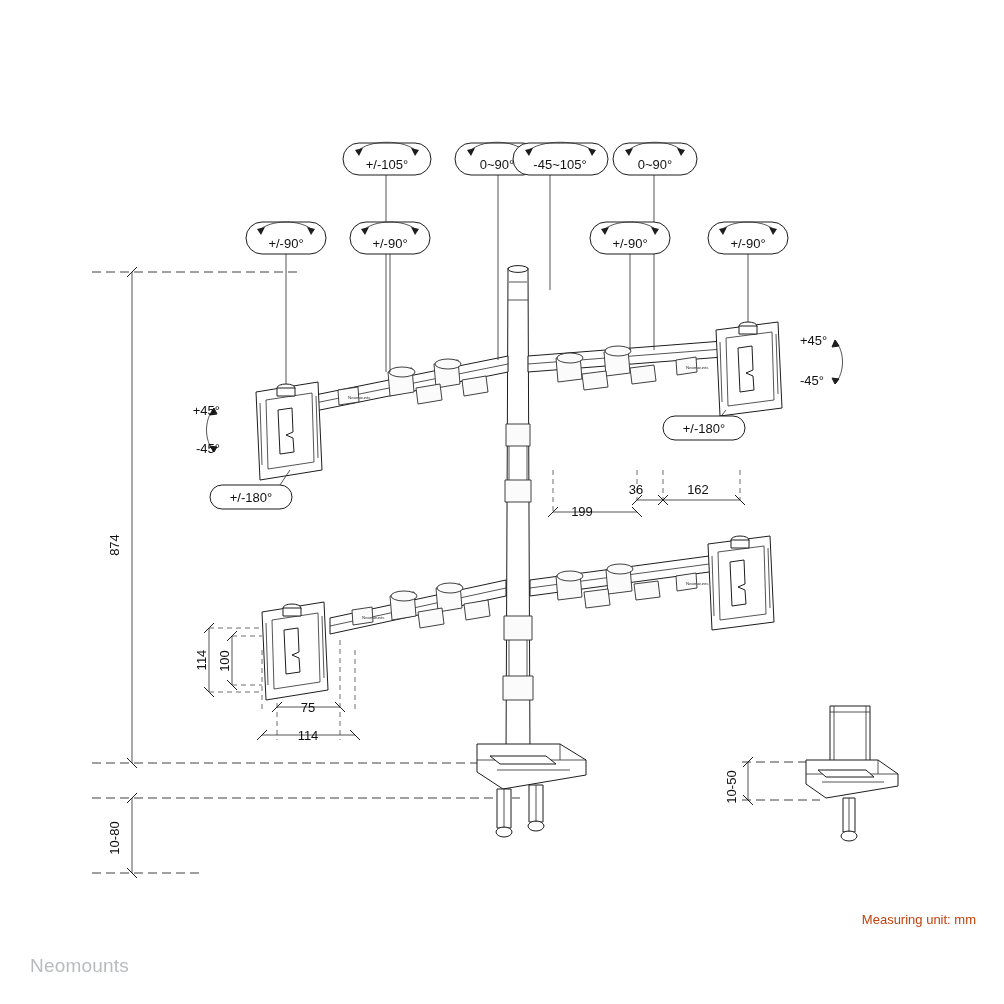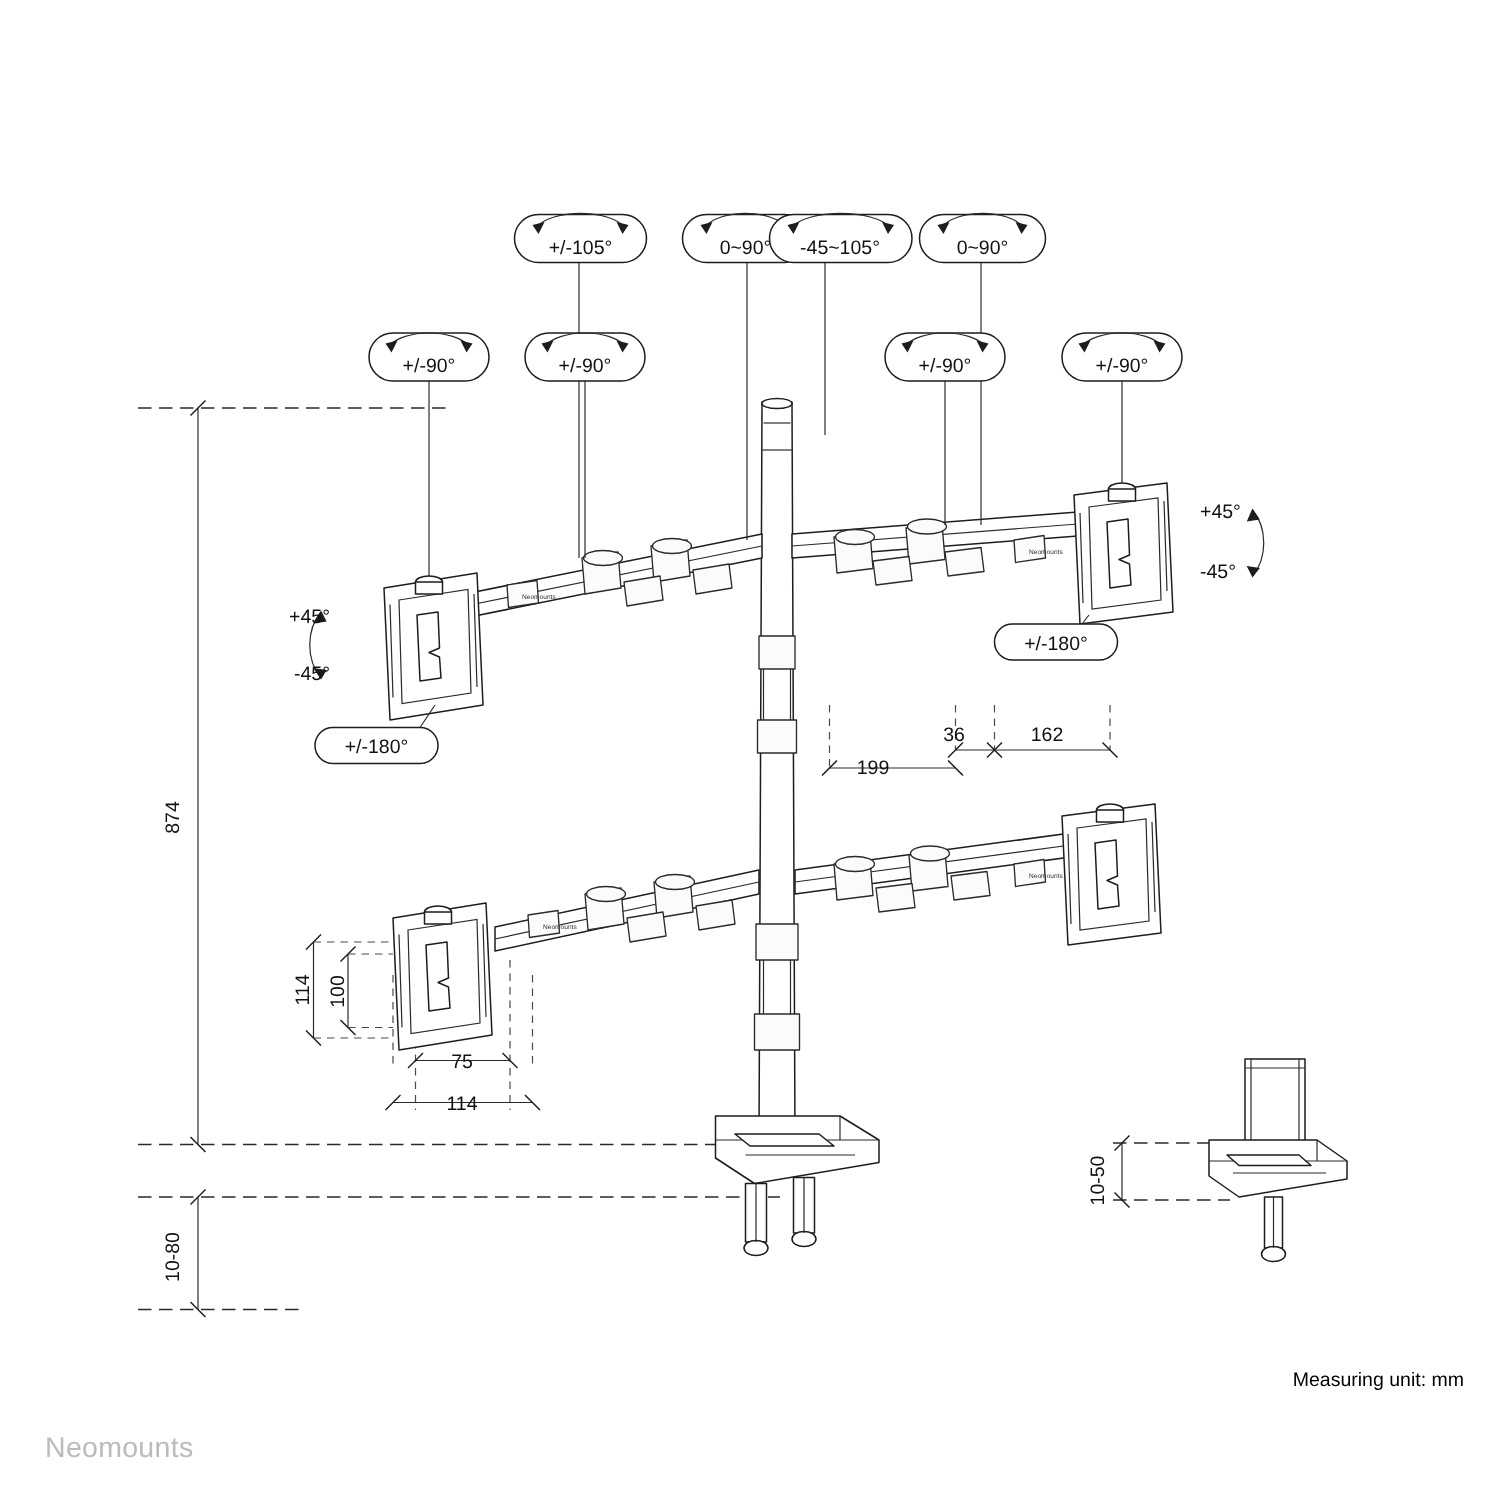--- a/index.html
+++ b/index.html
@@ -31,21 +31,21 @@
     top: 955px;
     font-size: 19px;
     color: #b9bcbe;
     letter-spacing: 0.2px;
   }
   .unit {
     position: absolute;
     right: 28px;
     top: 912px;
     font-size: 13px;
-    color: #000000;
+    color: #c2410c;
   }
   svg text {
     font-family: "Liberation Sans", sans-serif;
     fill: #111;
   }
   .lbl {
     font-size: 13px;
   }
   .dimtxt {
     font-size: 13px;

